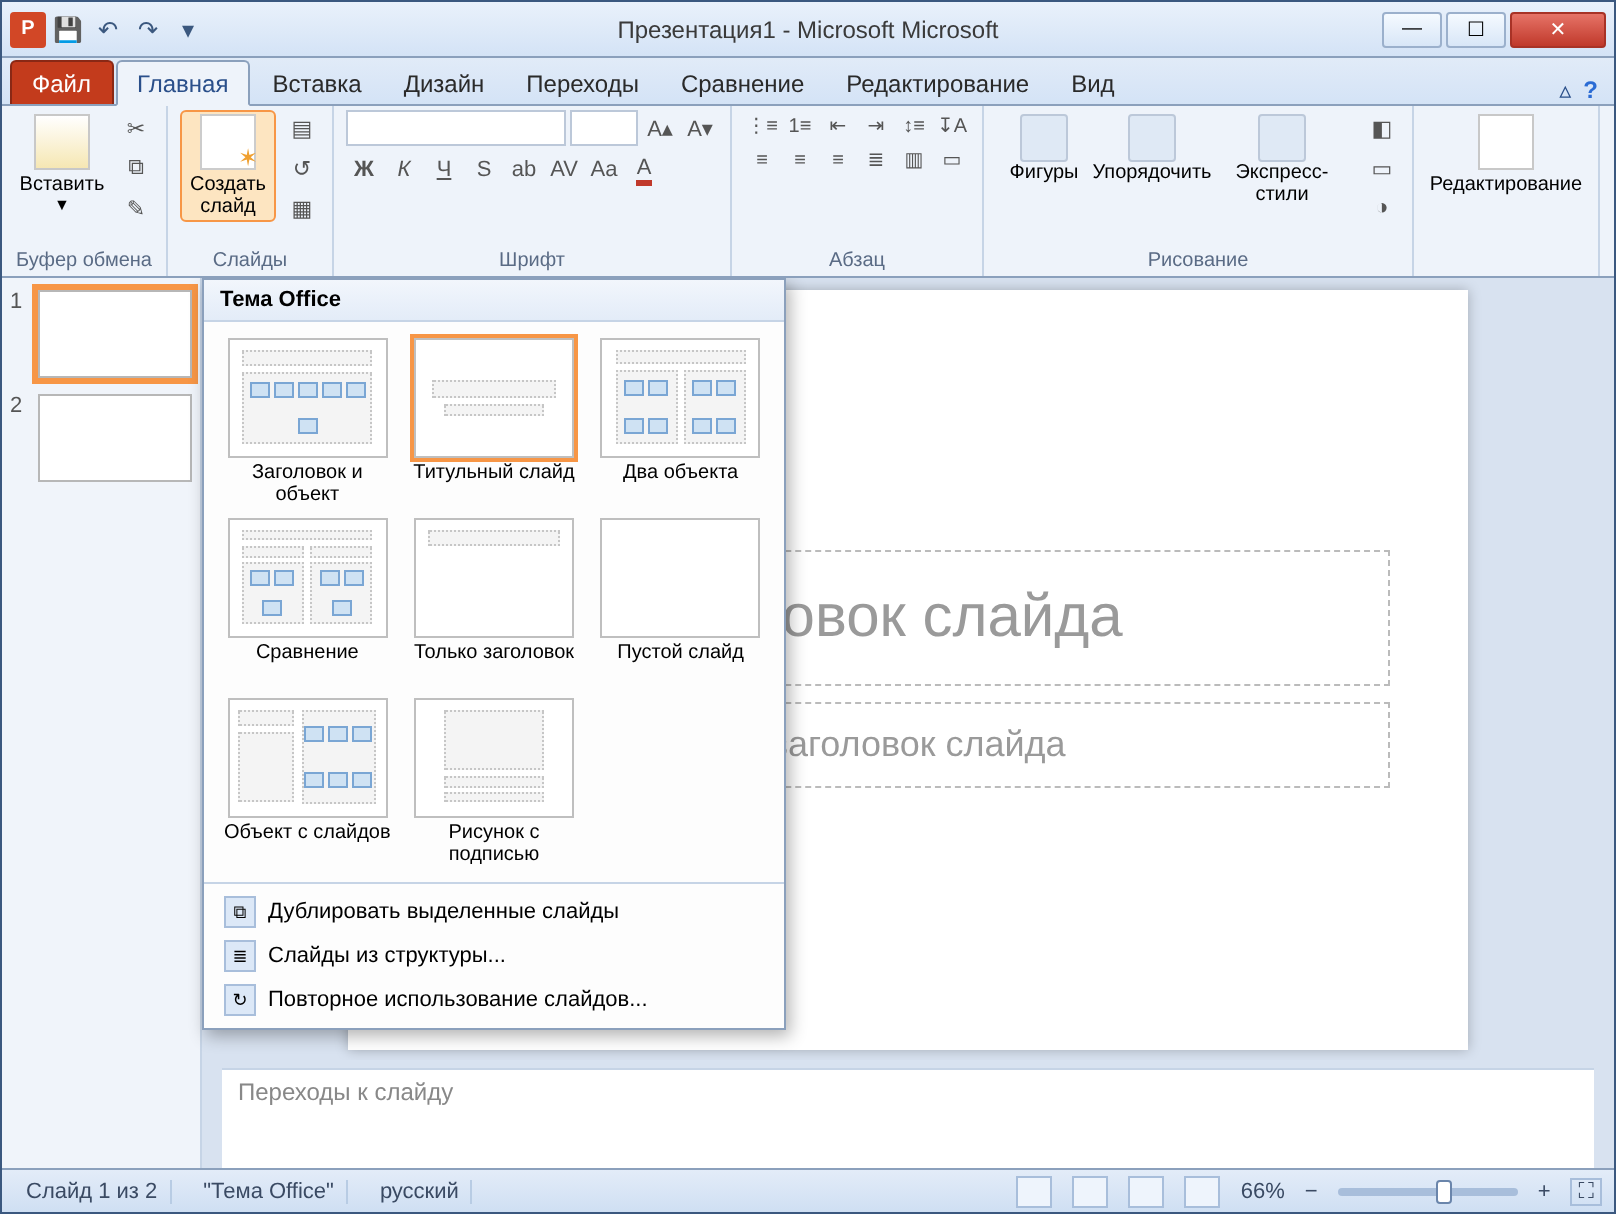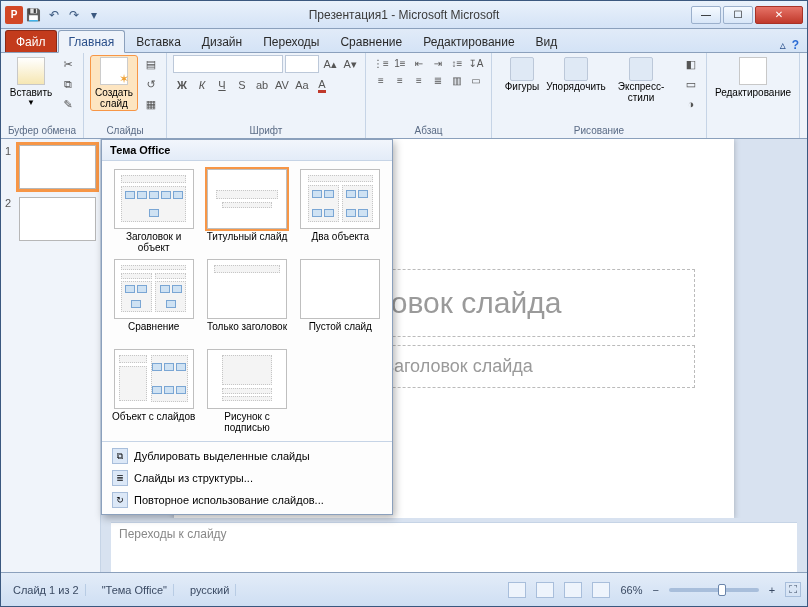--- a/index.html
+++ b/index.html
@@ -68,21 +68,21 @@
   .gallery-grid{display:grid;grid-template-columns:repeat(3,1fr);gap:6px;padding:8px;}
   .ly{display:flex;flex-direction:column;align-items:center;cursor:pointer;}
   .ly .prev{width:80px;height:60px;background:#fff;border:1px solid #bfbfbf;position:relative;padding:4px;}
   .ly .lbl{font-size:10px;text-align:center;margin-top:2px;line-height:11px;height:22px;}
   .ly .bar{position:absolute;background:#f4f4f4;border:1px dotted #c6c6c6;}
   .ly.sel .prev{outline:2px solid var(--orange);}
   .gallery-ftr{border-top:1px solid var(--border-light);padding:3px 0;}
   .gitem{display:flex;align-items:center;gap:6px;padding:3px 10px;cursor:pointer;}
   .gitem .gic{width:16px;height:16px;background:#dce8f7;border:1px solid #a8bedb;font-size:9px;display:flex;align-items:center;justify-content:center;}
   
-  .status{height:34px;background:linear-gradient(#e3ecf8,#cfdff3);border-top:1px solid var(--border);display:flex;align-items:center;font-size:11px;color:#3a4a63;padding:0 6px;gap:10px;}
+  .status{height:22px;background:linear-gradient(#e3ecf8,#cfdff3);border-top:1px solid var(--border);display:flex;align-items:center;font-size:11px;color:#3a4a63;padding:0 6px;gap:10px;}
   .status .seg{padding:0 6px;border-right:1px solid #b8cce4;}
   .status .spacer{flex:1;}
   .viewbtn{width:18px;height:16px;border:1px solid #a8bedb;background:#eef4fc;cursor:pointer;}
   .zoom-track{width:90px;height:4px;background:#a8bedb;position:relative;border-radius:2px;}
   .zoom-thumb{position:absolute;top:-4px;left:55%;width:8px;height:12px;background:#fff;border:1px solid #6a85ab;border-radius:2px;}
   
   .ph-content{display:flex;flex-wrap:wrap;gap:2px;align-items:center;justify-content:center;width:100%;height:100%;}
   .ph-content i{width:10px;height:8px;background:#cfe2f3;border:1px solid #7aa6d4;display:block;}
 </style>
 </head>

